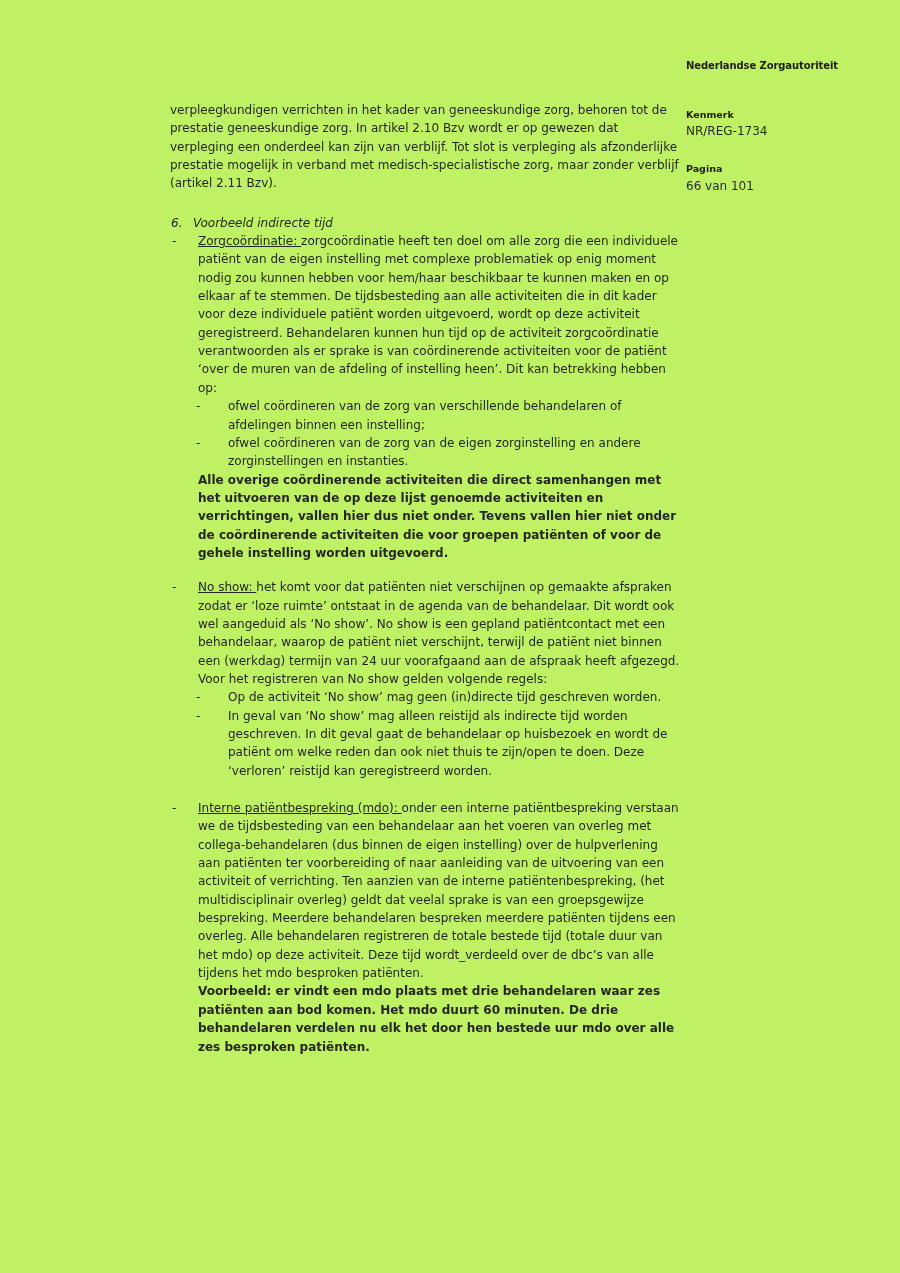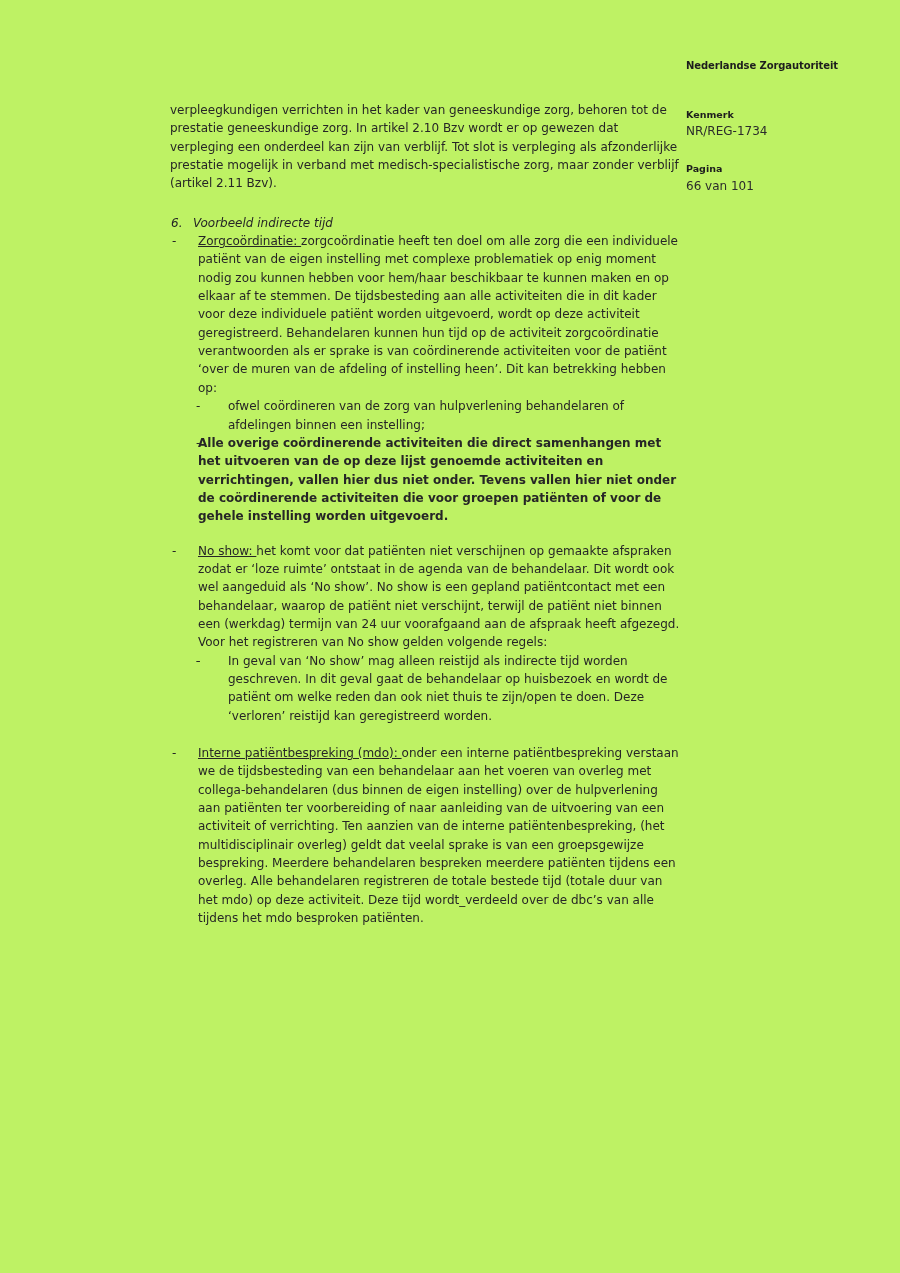--- a/index.html
+++ b/index.html
@@ -71,38 +71,41 @@
       <span class="num">6.</span>
       <span>Voorbeeld indirecte tijd</span>
     </div>
 
     <div class="item">
       <span class="dash">-</span>
       <p><span class="lead">Zorgcoördinatie: </span><span>zorgcoördinatie heeft ten doel om alle zorg die een individuele patiënt van de eigen instelling met complexe problematiek op enig moment nodig zou kunnen hebben voor hem/haar beschikbaar te kunnen maken en op elkaar af te stemmen. De tijdsbesteding aan alle activiteiten die in dit kader voor deze individuele patiënt worden uitgevoerd, wordt op deze activiteit geregistreerd. Behandelaren kunnen hun tijd op de activiteit zorgcoördinatie verantwoorden als er sprake is van coördinerende activiteiten voor de patiënt ‘over de muren van de afdeling of instelling heen’. Dit kan betrekking hebben op:</span></p>
     </div>
     <div class="subitem">
       <span class="dash">-</span>
-      <p>ofwel coördineren van de zorg van hulpverlening behandelaren of afdelingen binnen een instelling;</p>
+      <p>ofwel coördineren van de zorg van verschillende behandelaren of afdelingen binnen een instelling;</p>
     </div>
     <div class="subitem">
       <span class="dash">-</span>
+      <p>ofwel coördineren van de zorg van de eigen zorginstelling en andere zorginstellingen en instanties.</p>
     </div>
     <p class="cont">Alle overige coördinerende activiteiten die direct samenhangen met het uitvoeren van de op deze lijst genoemde activiteiten en verrichtingen, vallen hier dus niet onder. Tevens vallen hier niet onder de coördinerende activiteiten die voor groepen patiënten of voor de gehele instelling worden uitgevoerd.</p>
 
     <div class="item gap16">
       <span class="dash">-</span>
       <p><span class="lead">No show: </span><span>het komt voor dat patiënten niet verschijnen op gemaakte afspraken zodat er ‘loze ruimte’ ontstaat in de agenda van de behandelaar. Dit wordt ook wel aangeduid als ‘No show’. No show is een gepland patiëntcontact met een behandelaar, waarop de patiënt niet verschijnt, terwijl de patiënt niet binnen een (werkdag) termijn van 24 uur voorafgaand aan de afspraak heeft afgezegd. Voor het registreren van No show gelden volgende regels:</span></p>
     </div>
     <div class="subitem">
       <span class="dash">-</span>
+      <p>Op de activiteit ‘No show’ mag geen (in)directe tijd geschreven worden.</p>
     </div>
     <div class="subitem">
       <span class="dash">-</span>
       <p>In geval van ‘No show’ mag alleen reistijd als indirecte tijd worden geschreven. In dit geval gaat de behandelaar op huisbezoek en wordt de patiënt om welke reden dan ook niet thuis te zijn/open te doen. Deze ‘verloren’ reistijd kan geregistreerd worden.</p>
     </div>
 
     <div class="item gap19">
       <span class="dash">-</span>
       <p><span class="lead">Interne patiëntbespreking (mdo): </span><span>onder een interne patiëntbespreking verstaan we de tijdsbesteding van een behandelaar aan het voeren van overleg met collega-behandelaren (dus binnen de eigen instelling) over de hulpverlening aan patiënten ter voorbereiding of naar aanleiding van de uitvoering van een activiteit of verrichting. Ten aanzien van de interne patiëntenbespreking, (het multidisciplinair overleg) geldt dat veelal sprake is van een groepsgewijze bespreking. Meerdere behandelaren bespreken meerdere patiënten tijdens een overleg. Alle behandelaren registreren de totale bestede tijd (totale duur van het mdo) op deze activiteit. Deze tijd wordt_verdeeld over de dbc’s van alle tijdens het mdo besproken patiënten.</span></p>
     </div>
+    <p class="cont">Voorbeeld: er vindt een mdo plaats met drie behandelaren waar zes patiënten aan bod komen. Het mdo duurt 60 minuten. De drie behandelaren verdelen nu elk het door hen bestede uur mdo over alle zes besproken patiënten.</p>
 
   </div>
 </div>
 
 </body></html>

